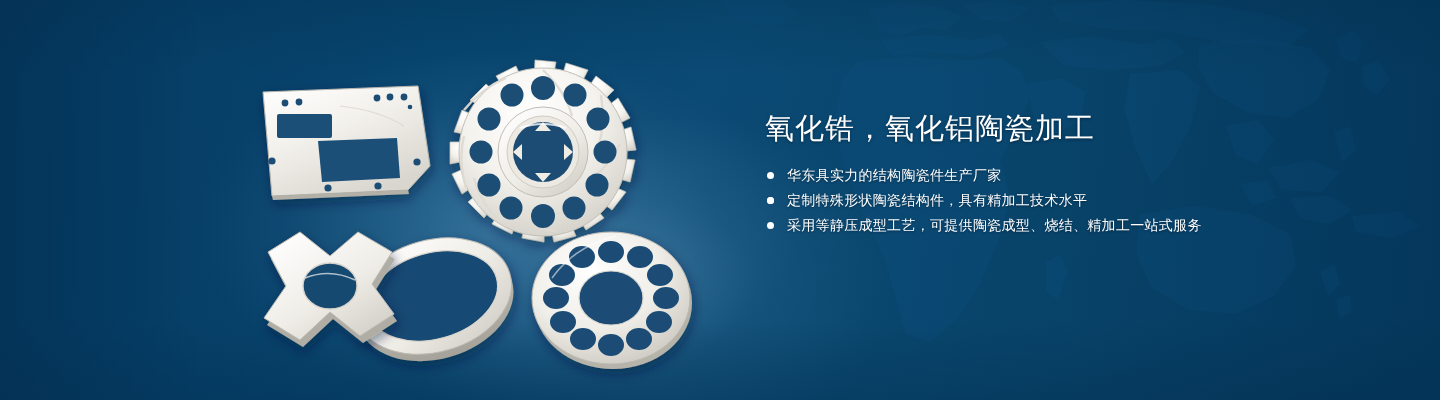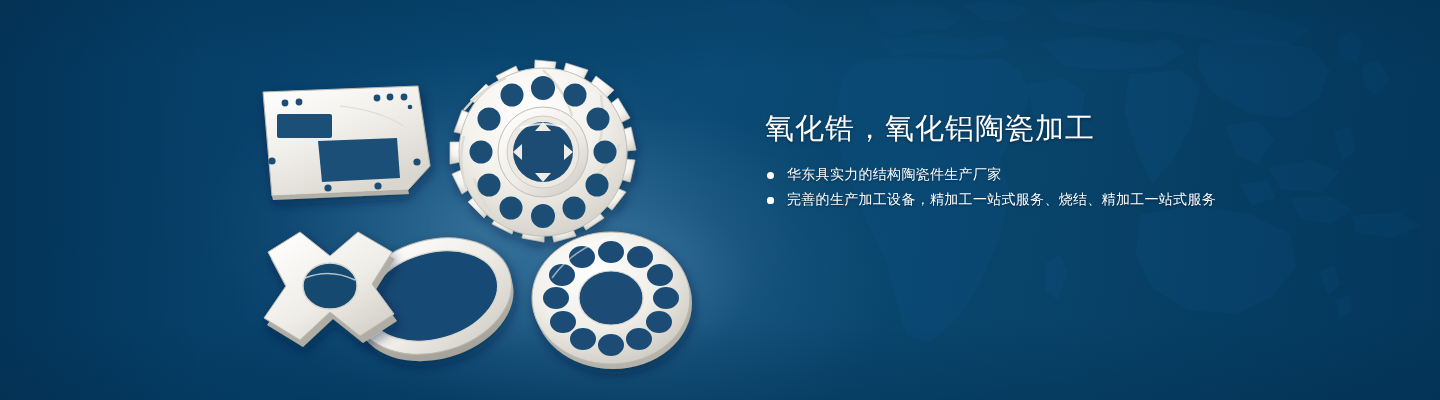--- a/index.html
+++ b/index.html
@@ -88,21 +88,20 @@
     letter-spacing: 1px;
     margin: 0 0 16px 0;
     font-weight: normal;
     text-shadow: 0 1px 3px rgba(0,20,40,0.55);
     white-space: nowrap;
   }
   .bullets {
     list-style: none;
     margin: 0;
     padding: 0;
-    font-family: Liberation Mono, monospace;
   }
   .bullet {
     position: relative;
     color: #ffffff;
     font-size: 14px;
     line-height: 22px;
     padding-left: 22px;
     margin-bottom: 3px;
     letter-spacing: 0.3px;
     text-shadow: 0 1px 2px rgba(0,18,36,0.5);
@@ -350,18 +349,22 @@
     <ul class="bullets">
       <li class="bullet">
         <span class="dot"></span>
         <span>华东具实力的结构陶瓷件生产厂家</span>
       </li>
       <li class="bullet">
         <span class="dot"></span>
       </li>
       <li class="bullet">
         <span class="dot"></span>
-        <span>完善的生产加工设备，精加工一站式服务、烧结、精加工一站式服务</span>
+        <span>定制特殊形状陶瓷结构件，具有精加工技术水平</span>
+      </li>
+      <li class="bullet">
+        <span class="dot"></span>
+        <span>采用等静压成型工艺，可提供陶瓷成型、烧结、精加工一站式服务</span>
       </li>
     </ul>
   </div>
 
 </div>
 
 </body></html>

